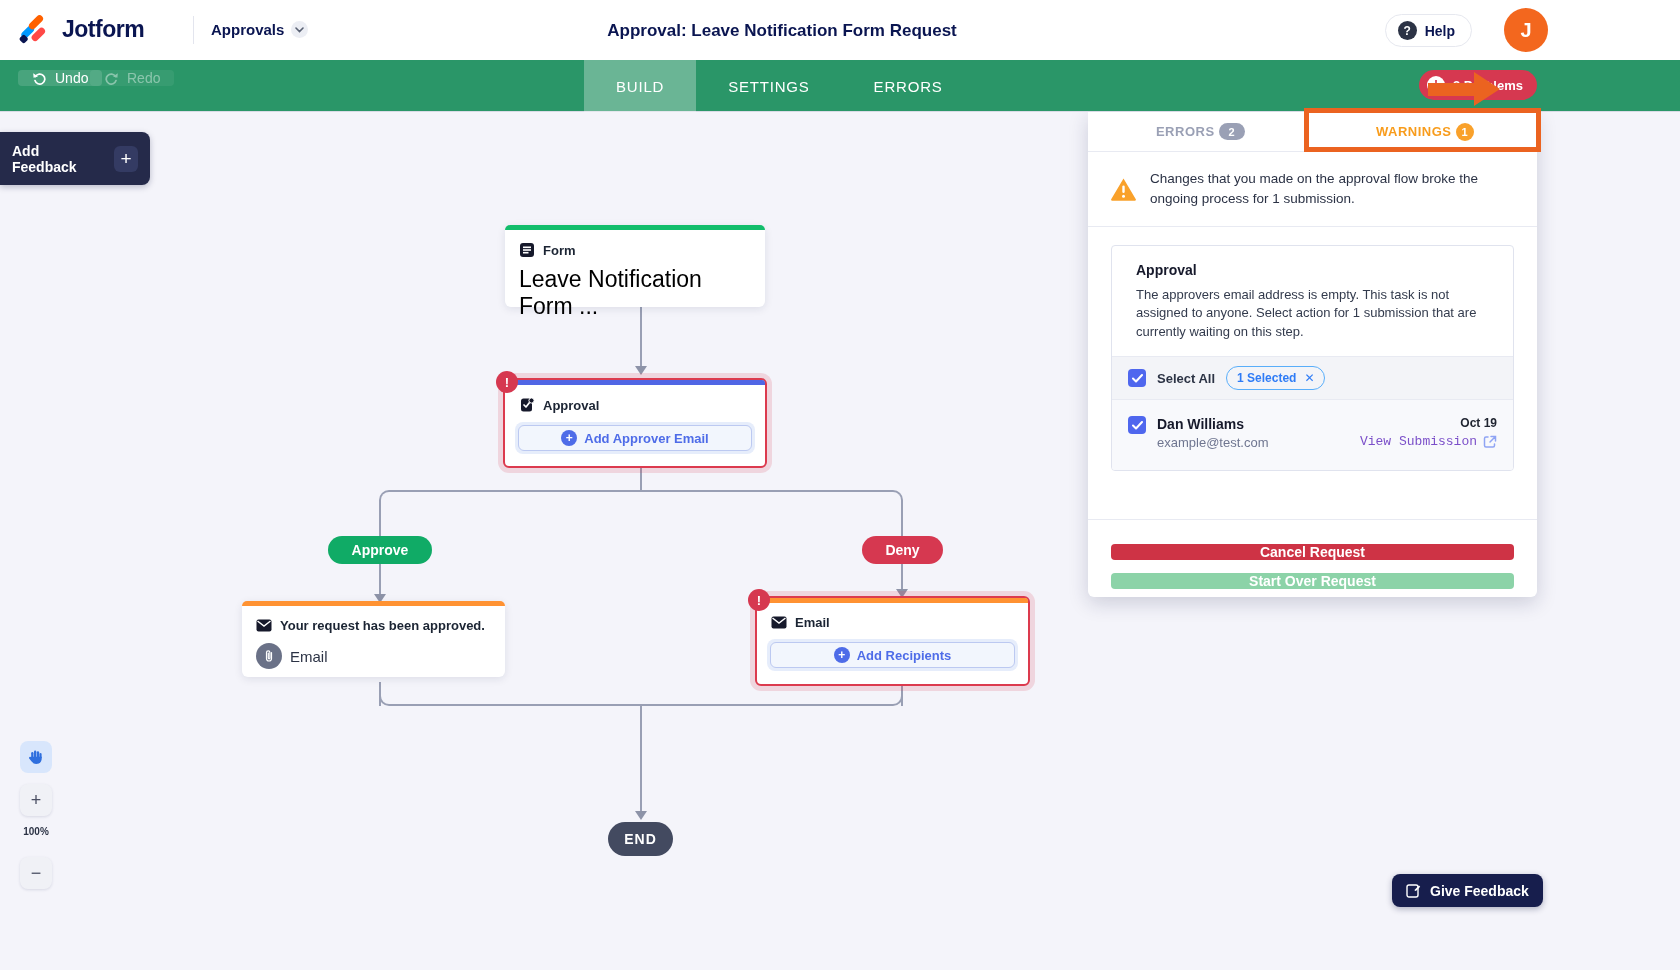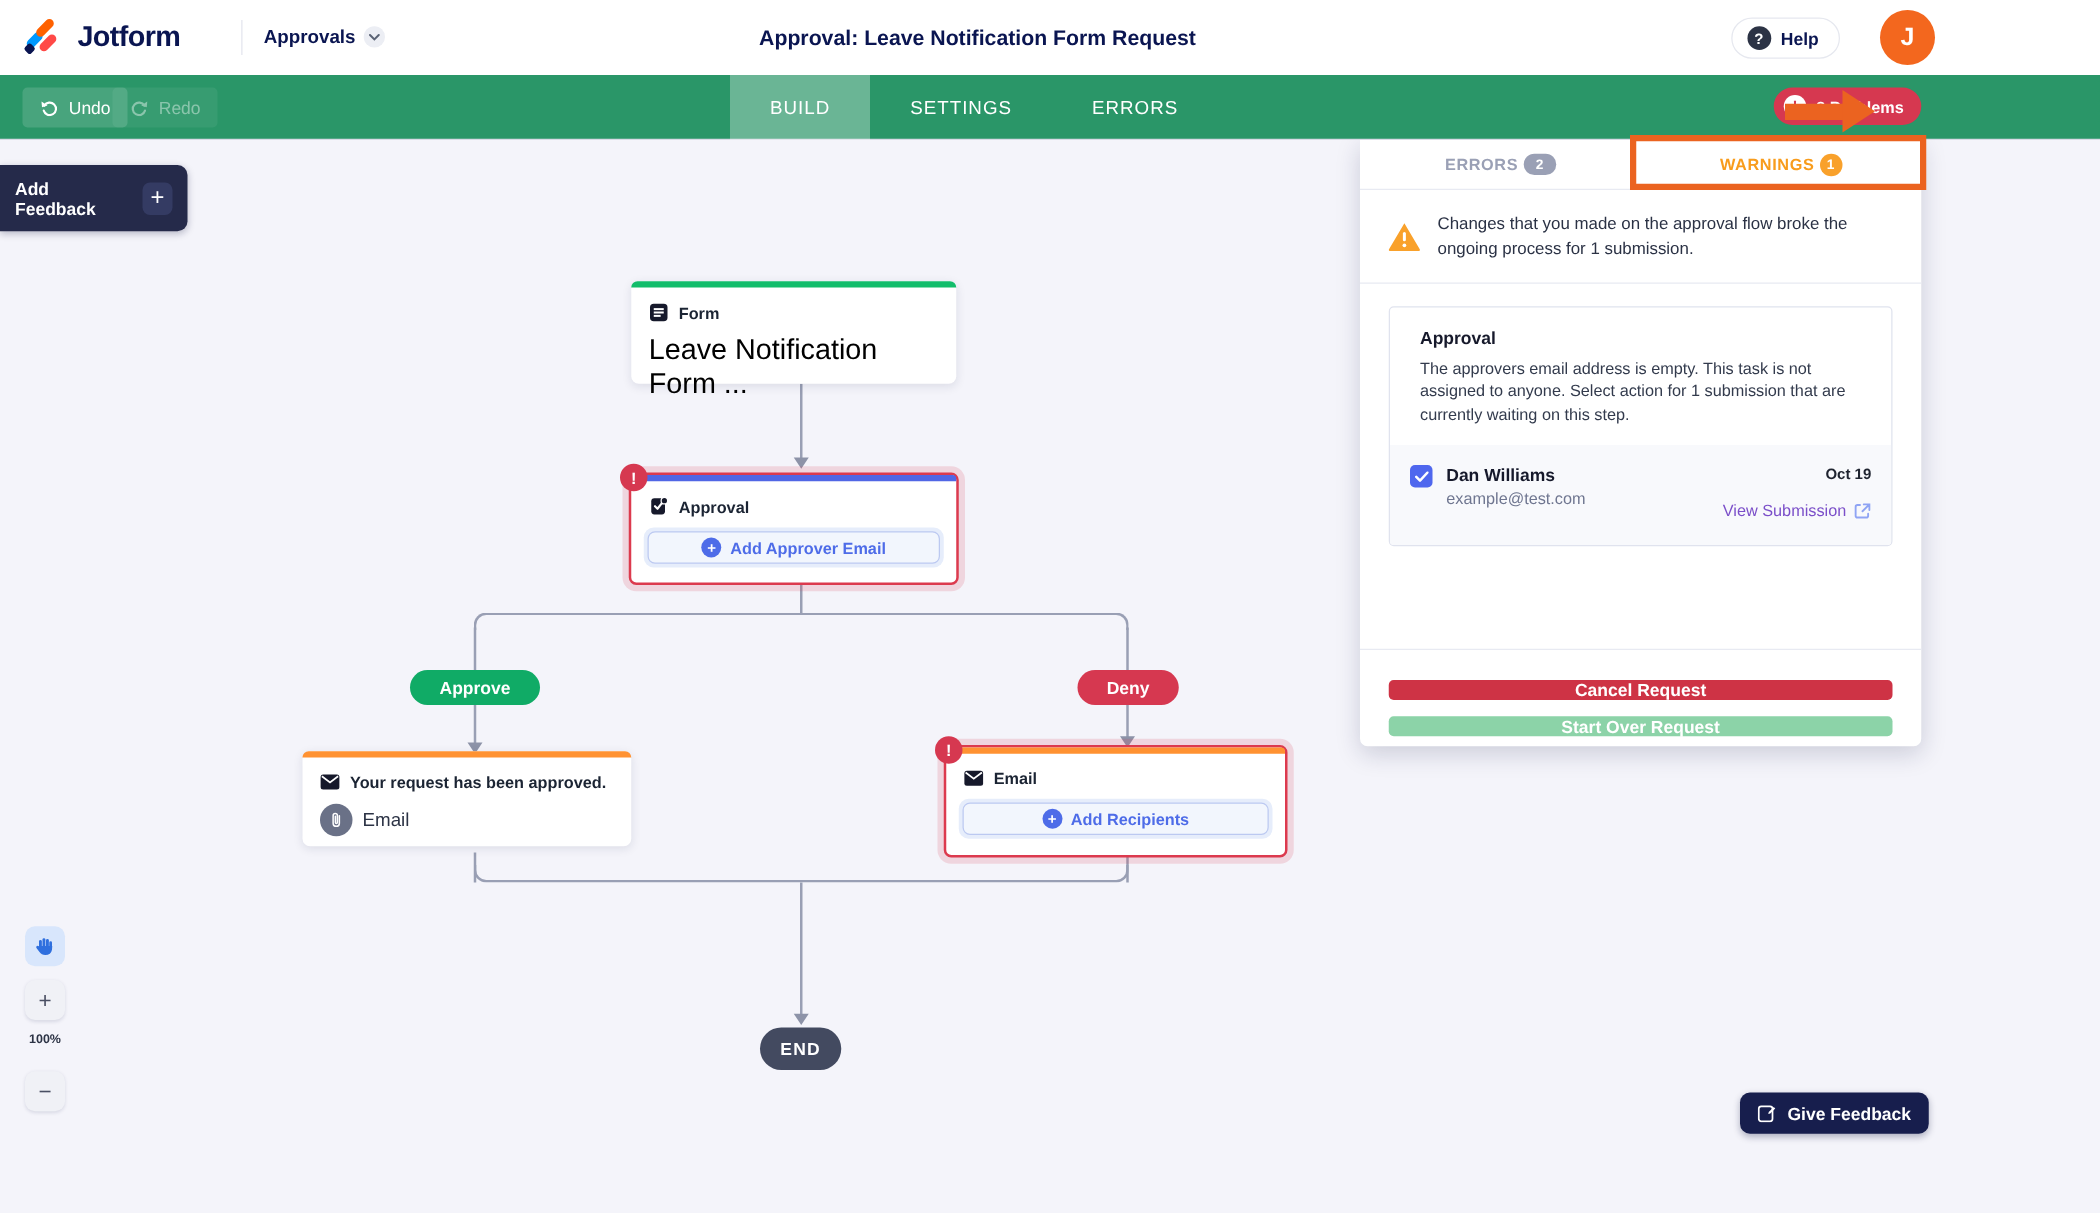--- a/index.html
+++ b/index.html
@@ -16,21 +16,21 @@
   .workspace-label { font-size:15px; font-weight:bold; color:#0a1551; }
   .chev-circle { width:17px; height:17px; border-radius:50%; background:#eceef4; display:flex; align-items:center; justify-content:center; }
   .page-title { position:absolute; left:782px; top:21px; transform:translateX(-50%); font-size:17px; font-weight:bold; color:#0a1551; white-space:nowrap; }
   .help-btn { position:absolute; right:208px; top:14px; height:33px; padding:0 16px 0 12px; border:1px solid #e6e8ef; border-radius:17px; background:#fff; display:flex; align-items:center; gap:8px; cursor:pointer; }
   .help-q { width:19px; height:19px; border-radius:50%; background:#2c3345; color:#fff; font-size:12px; font-weight:bold; display:flex; align-items:center; justify-content:center; }
   .help-label { font-size:14px; font-weight:bold; color:#0a1551; }
   .avatar { position:absolute; right:132px; top:8px; width:44px; height:44px; border-radius:50%; background:#f3671e; color:#fff; font-size:20px; font-weight:bold; display:flex; align-items:center; justify-content:center; cursor:pointer; }
 
   
   .toolbar { position:absolute; left:0; top:60px; width:1680px; height:52px; background:#2a9668; border-bottom:1px solid #d9dbe6; z-index:25; }
-  .tb-btn { position:absolute; top:10px; height:32px; padding:0 14px; border-radius:4px; background:rgba(255,255,255,0.14); display:flex; align-items:center; gap:8px; color:#fff; font-size:14px; cursor:pointer; }
+  .tb-btn { position:absolute; top:10px; height:16px; padding:0 14px; border-radius:4px; background:rgba(255,255,255,0.14); display:flex; align-items:center; gap:8px; color:#fff; font-size:14px; cursor:pointer; }
   .tb-undo { left:18px; }
   .tb-redo { left:90px; opacity:0.45; }
   .tb-tabs { position:absolute; left:584px; top:0; height:52px; display:flex; }
   .tb-tab { height:52px; display:flex; align-items:center; justify-content:center; padding:0 32px; color:#fff; font-size:15px; letter-spacing:0.8px; cursor:pointer; }
   .tb-tab.active { background:rgba(255,255,255,0.30); }
   .problems-pill { position:absolute; right:143px; top:10px; height:30px; padding:0 14px 0 8px; border-radius:16px; background:#d63850; display:flex; align-items:center; gap:8px; cursor:pointer; }
   .problems-icon { width:18px; height:18px; border-radius:50%; background:#fff; color:#d63850; font-weight:bold; font-size:12px; display:flex; align-items:center; justify-content:center; }
   .problems-label { color:#fff; font-size:13px; font-weight:bold; }
   
   .anno-arrow { position:absolute; right:252px; top:78px; z-index:40; }
@@ -100,21 +100,21 @@
   .checkbox { width:18px; height:18px; border-radius:4px; background:#4f67ee; display:flex; align-items:center; justify-content:center; cursor:pointer; flex:none; }
   .selectall-label { font-size:13px; font-weight:bold; color:#2c3345; }
   .selected-pill { height:24px; border:1.5px solid #59aefa; border-radius:13px; padding:0 10px; display:flex; align-items:center; gap:8px; cursor:pointer; }
   .selected-pill-label { font-size:12px; font-weight:bold; color:#2f7cf6; }
   .selected-x { font-size:12px; color:#2f7cf6; cursor:pointer; }
   .sub-row { background:#f8f9fc; padding:16px 16px 20px 16px; display:flex; gap:11px; }
   .sub-name { font-size:14px; font-weight:bold; color:#16192b; }
   .sub-email { font-size:13px; color:#6f7690; margin-top:3px; }
   .sub-right { margin-left:auto; text-align:right; }
   .sub-date { font-size:12px; font-weight:bold; color:#1f2430; }
-  .sub-link { margin-top:15px; display:flex; align-items:center; gap:6px; justify-content:flex-end; cursor:pointer; }
+  .sub-link { margin-top:4px; display:flex; align-items:center; gap:6px; justify-content:flex-end; cursor:pointer;font-family:Liberation Mono, monospace; }
   .sub-link-label { font-size:13px; font-weight:500; color:#7b4fc9; }
   .panel-footline { position:absolute; left:0; top:407px; width:449px; height:1px; background:#e8eaf2; }
   .panel-actions { position:absolute; left:23px; top:432px; width:403px; display:flex; gap:13px;flex-direction:column; }
   .btn { flex:1; height:31px; border:none; border-radius:4px; color:#fff; font-size:14px; font-weight:bold; font-family:"Liberation Sans",sans-serif; cursor:pointer; }
   .btn-cancel { background:#ce3345; }
   .btn-start { background:#8cd3a8; }
 
   .icon { flex:none; display:flex; align-items:center; justify-content:center; }
 </style>
 </head>
@@ -355,20 +355,32 @@
           </svg>
       </span>
       <div class="notice-text">Changes that you made on the approval flow broke the ongoing process for 1 submission.</div>
     </div>
     <div class="panel-divider"></div>
 
     <div class="issue-card">
       <div class="issue-head">
         <div class="issue-title">Approval</div>
         <div class="issue-body">The approvers email address is empty. This task is not assigned to anyone. Select action for 1 submission that are currently waiting on this step.</div>
+      </div>
+      <div class="selectall-row">
+        <span class="checkbox">
+          <svg width="11" height="9" viewBox="0 0 11 9">
+              <polyline points="1,4.5 4,7.5 10,1" fill="none" stroke="#fff" stroke-width="2" stroke-linecap="round" stroke-linejoin="round"></polyline>
+            </svg>
+        </span>
+        <span class="selectall-label">Select All</span>
+        <span class="selected-pill">
+          <span class="selected-pill-label">1 Selected</span>
+          <span class="selected-x">✕</span>
+        </span>
       </div>
       <div class="sub-row">
         <span class="checkbox">
           <svg width="11" height="9" viewBox="0 0 11 9">
               <polyline points="1,4.5 4,7.5 10,1" fill="none" stroke="#fff" stroke-width="2" stroke-linecap="round" stroke-linejoin="round"></polyline>
             </svg>
         </span>
         <div>
           <div class="sub-name">Dan Williams</div>
           <div class="sub-email">example@test.com</div>

